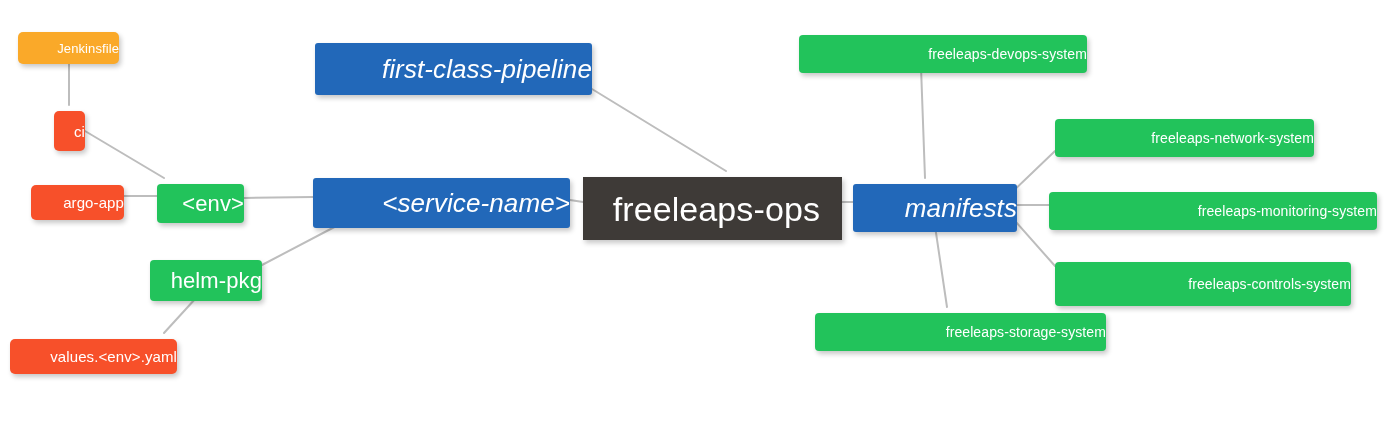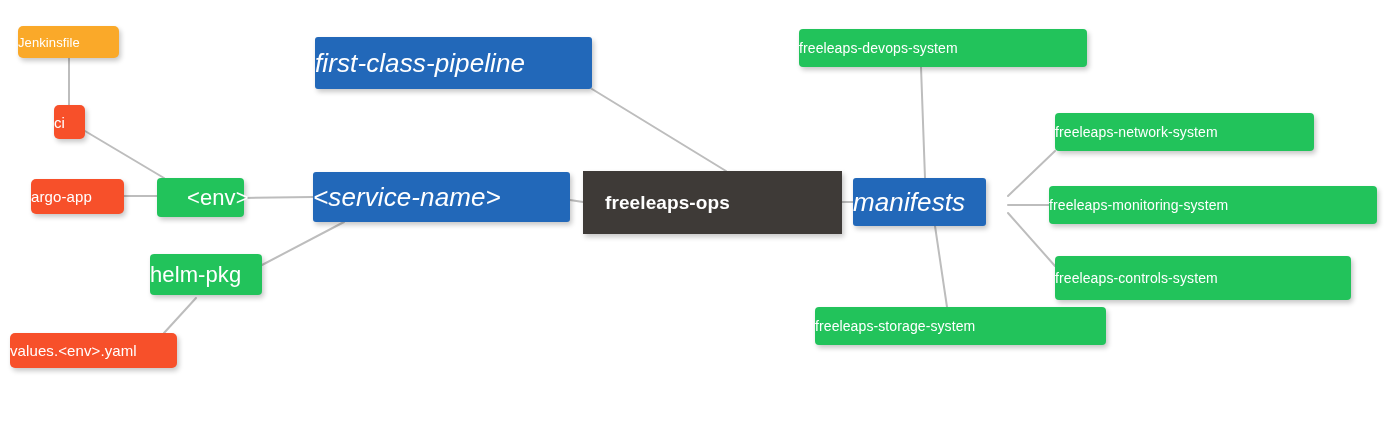--- a/index.html
+++ b/index.html
@@ -29,26 +29,27 @@
     stroke: #bdbdbd;
     stroke-width: 2;
     fill: none;
     stroke-linecap: round;
   }
   .node {
     position: absolute;
     box-sizing: border-box;
     display: flex;
     align-items: center;
-    justify-content: flex-start;
+    justify-content: flex-end;
     color: #ffffff;
     white-space: nowrap;
     line-height: 1;
     box-shadow: 2px 3px 5px rgba(0,0,0,0.22);
     letter-spacing: 0.1px;
+    margin-top: 6px;
   }
   .node-label {
     display: block;
     white-space: nowrap;
   }
   
   .n-root {
     background: #3e3a37;
     border-radius: 0px;
     font-size: 33px;
@@ -63,21 +64,21 @@
     border-radius: 4px;
   }
   .n-orange {
     background: #faa929;
     border-radius: 5px;
   }
   .n-red {
     background: #f7502a;
     border-radius: 5px;
   }
-  .s-xl  { font-size: 19px; font-weight: bold; }
+  .s-xl  { font-size: 34px; }
   .s-lg  { font-size: 26px; font-style: italic; }
   .s-md  { font-size: 22px; }
   .s-sm  { font-size: 14px; }
   .s-xs  { font-size: 15px; }
   .s-xxs { font-size: 13px; }
 </style>
 </head>
 <body>
 
 <div id="canvas">
@@ -100,33 +101,33 @@
   <div id="node-layer">
       <div class="node n-root s-xl" style="left: 583px; top: 171px; width: 259px; height: 63px;">
         <span class="node-label">freeleaps-ops</span>
       </div>
       <div class="node n-blue s-lg" style="left: 313px; top: 172px; width: 257px; height: 50px;">
         <span class="node-label">&lt;service-name&gt;</span>
       </div>
       <div class="node n-blue s-lg" style="left: 315px; top: 37px; width: 277px; height: 52px;">
         <span class="node-label">first-class-pipeline</span>
       </div>
-      <div class="node n-blue s-lg" style="left: 853px; top: 178px; width: 133px; height: 48px;">
+      <div class="node n-blue s-lg" style="left: 853px; top: 178px; width: 164px; height: 48px;">
         <span class="node-label">manifests</span>
       </div>
       <div class="node n-green s-md" style="left: 157px; top: 178px; width: 87px; height: 39px; padding-left: 30px;">
         <span class="node-label">&lt;env&gt;</span>
       </div>
       <div class="node n-green s-md" style="left: 150px; top: 254px; width: 112px; height: 41px;">
         <span class="node-label">helm-pkg</span>
       </div>
       <div class="node n-orange s-xxs" style="left: 18px; top: 26px; width: 101px; height: 32px;">
         <span class="node-label">Jenkinsfile</span>
       </div>
-      <div class="node n-red s-xs" style="left: 54px; top: 105px; width: 31px; height: 34px;">
+      <div class="node n-red s-xs" style="left: 54px; top: 105px; width: 31px; height: 40px;">
         <span class="node-label">ci</span>
       </div>
       <div class="node n-red s-xs" style="left: 31px; top: 179px; width: 93px; height: 35px;">
         <span class="node-label">argo-app</span>
       </div>
       <div class="node n-red s-xs" style="left: 10px; top: 333px; width: 167px; height: 35px;">
         <span class="node-label">values.&lt;env&gt;.yaml</span>
       </div>
       <div class="node n-green s-sm" style="left: 799px; top: 29px; width: 288px; height: 38px;">
         <span class="node-label">freeleaps-devops-system</span>

